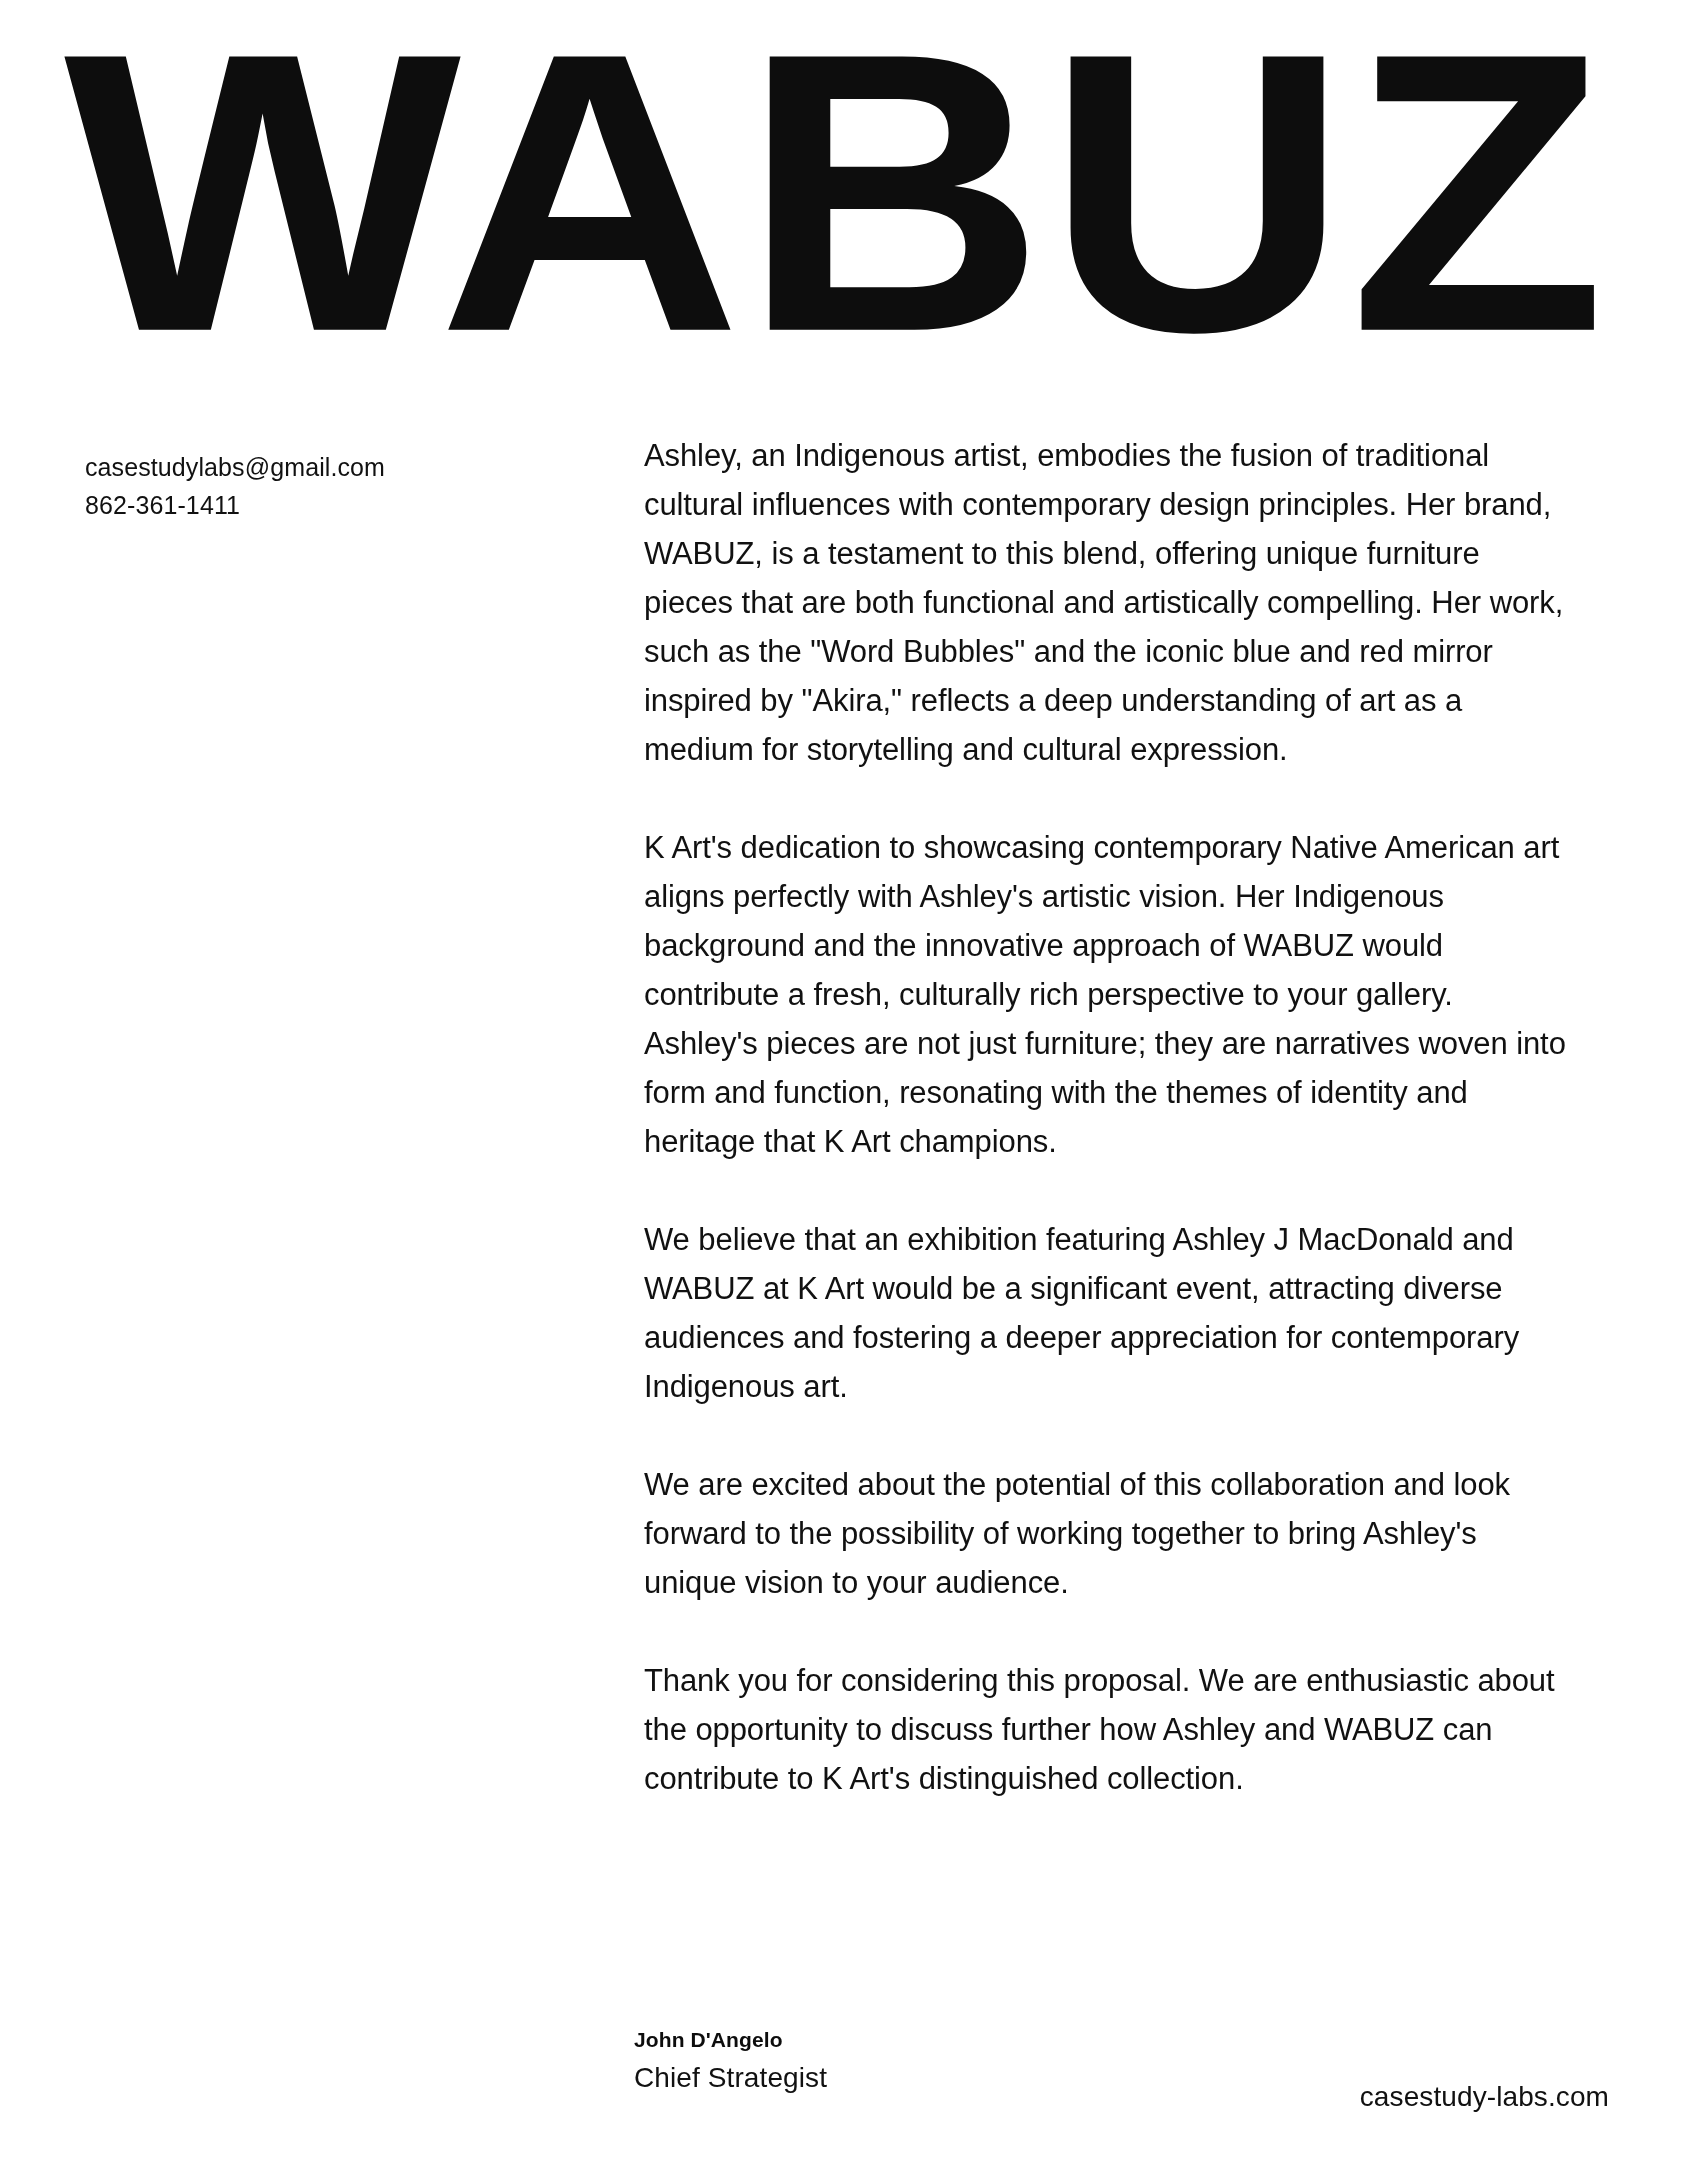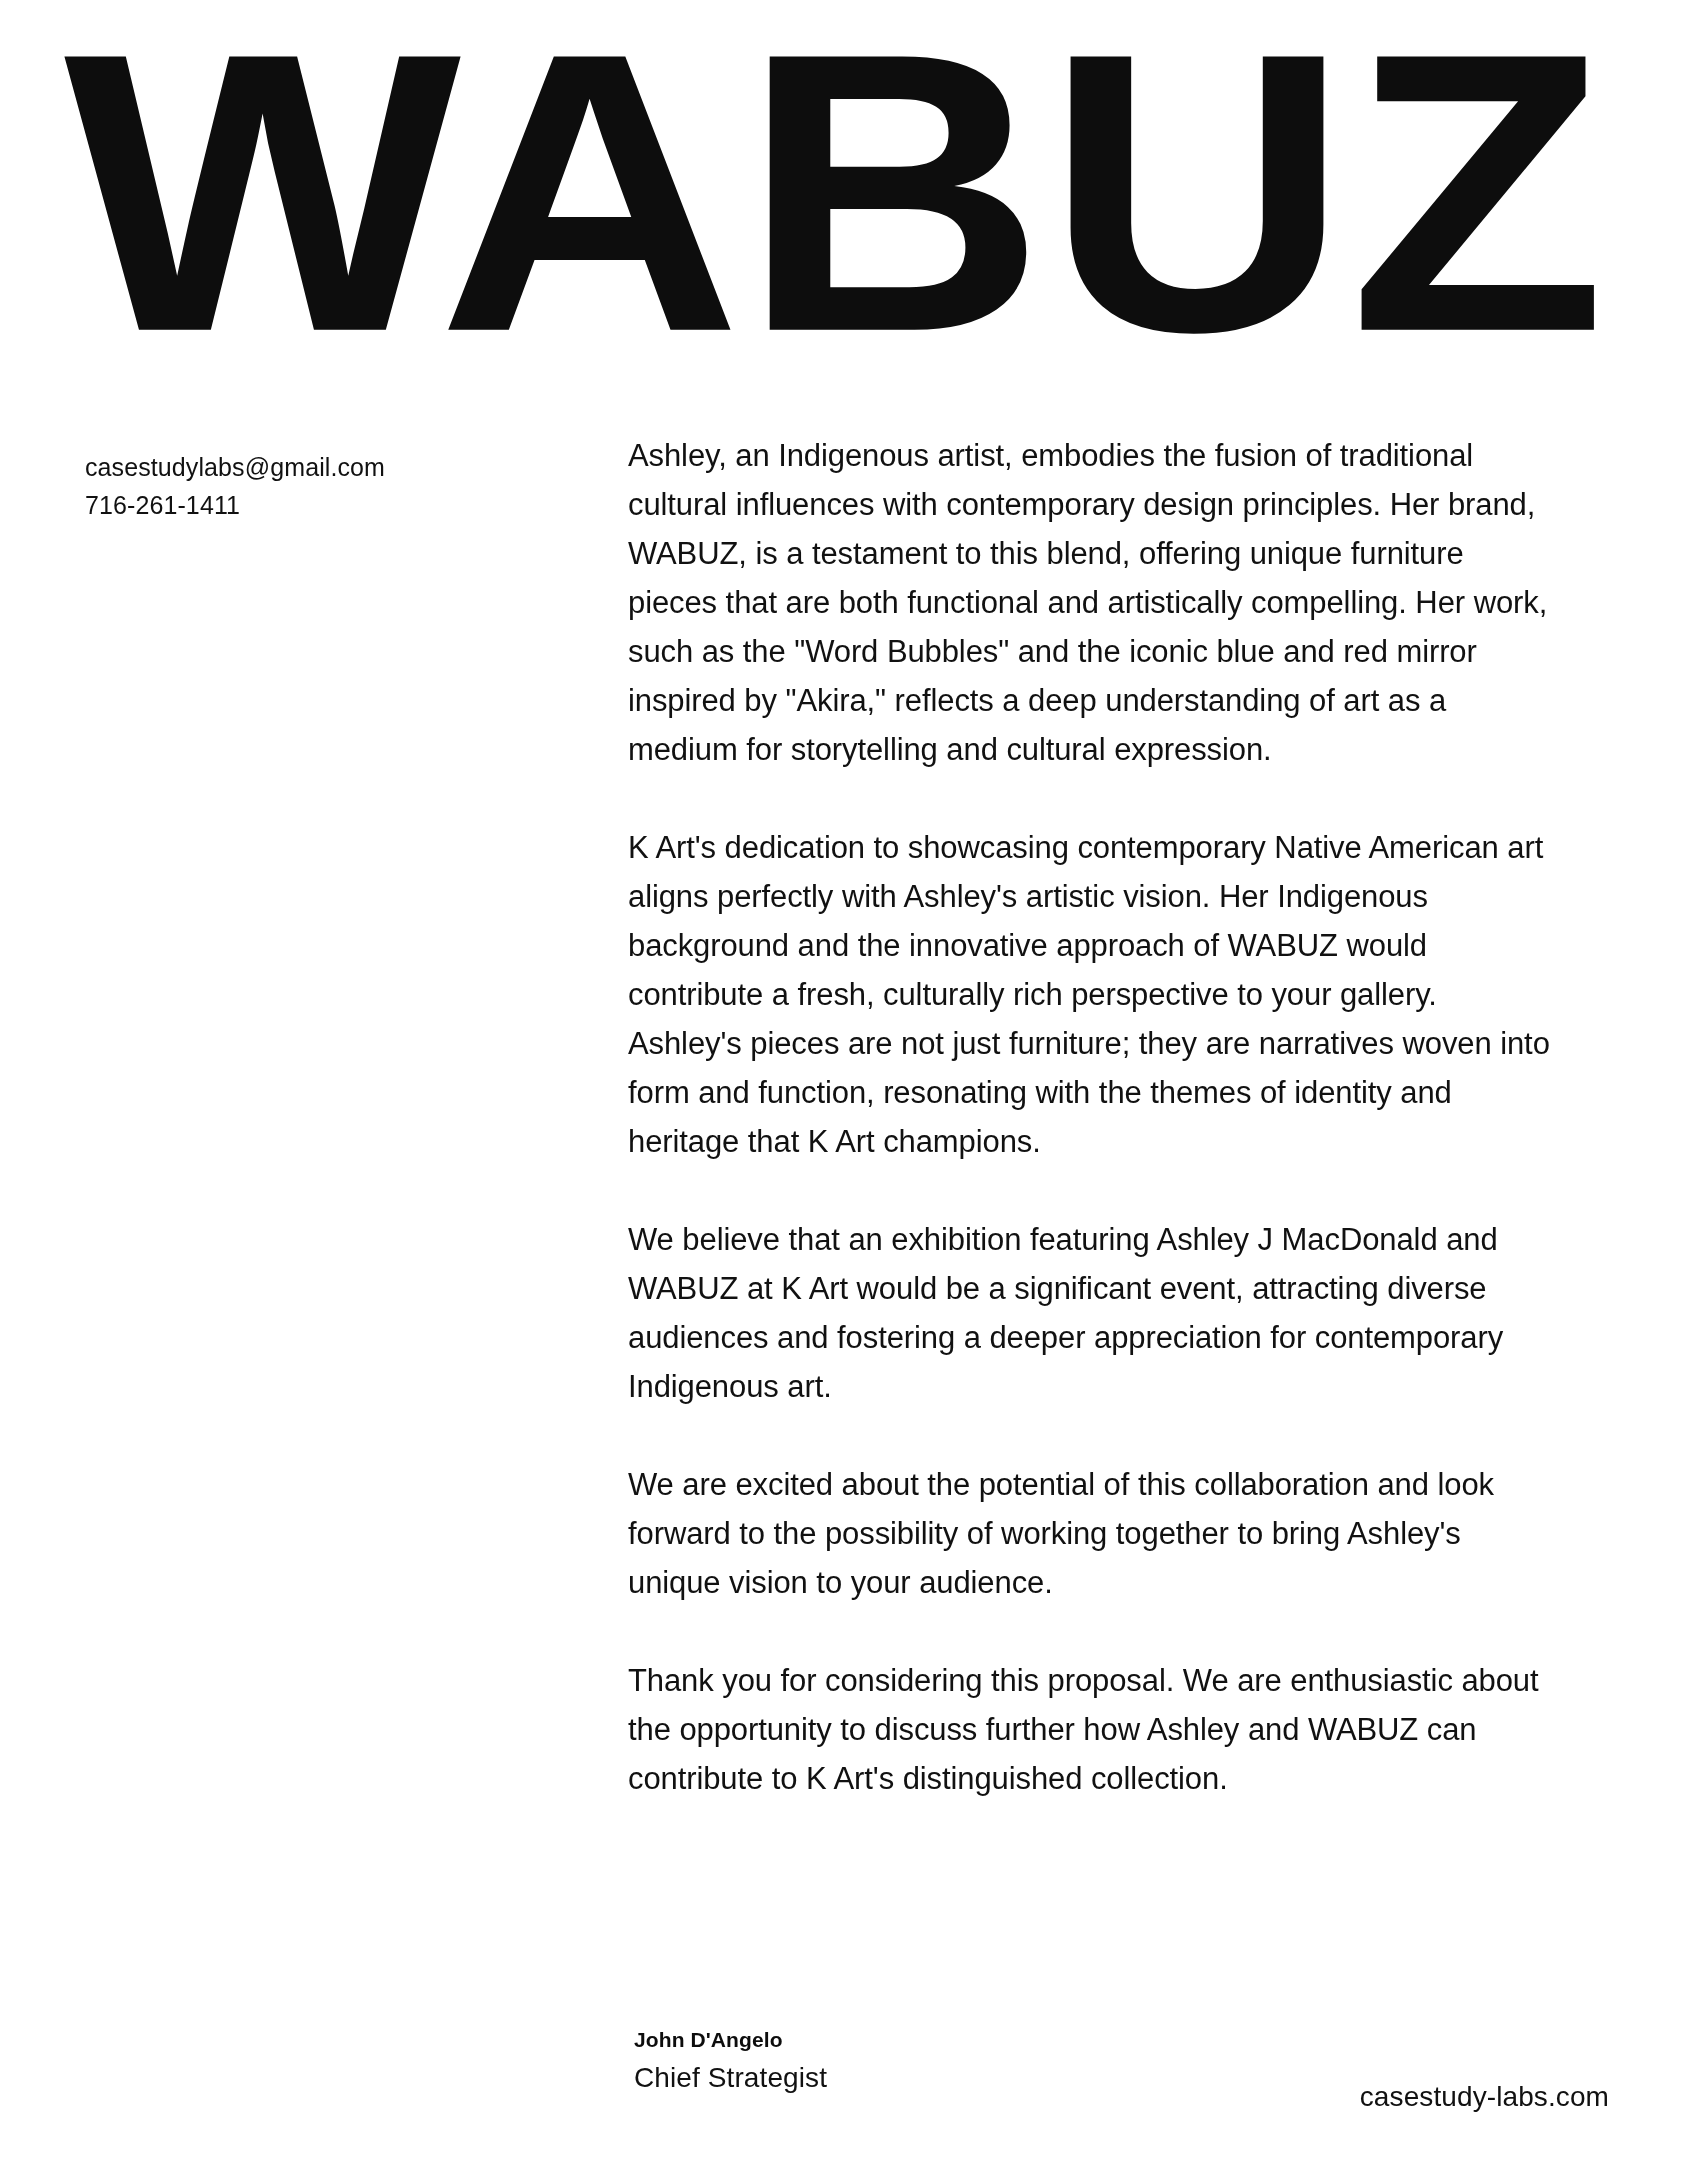--- a/index.html
+++ b/index.html
@@ -62,21 +62,21 @@
     font-size: 25px;
     line-height: 38px;
     font-weight: 400;
     letter-spacing: 0.1px;
     color: #111111;
     white-space: nowrap;
   }
 
   .letter-column {
     position: absolute;
-    left: 628px;
+    left: 644px;
     top: 61px;
     width: 926px;
   }
 
   .letter-paragraph {
     font-size: 31px;
     line-height: 49px;
     font-weight: 400;
     letter-spacing: -0.1px;
     color: #111111;
@@ -142,21 +142,21 @@
   <div class="masthead">
     <svg class="wordmark" viewBox="0 0 2330 500" preserveAspectRatio="none">
       <text x="0" y="468" font-size="600" textLength="2330" lengthAdjust="spacingAndGlyphs">WABUZ</text>
     </svg>
   </div>
 
   <div class="content">
 
     <div class="contact-block">
       <div class="contact-line">casestudylabs@gmail.com</div>
-      <div class="contact-line">716-261-1411</div>
+      <div class="contact-line">862-361-1411</div>
     </div>
 
     <div class="letter-column">
       <p class="letter-paragraph">Ashley, an Indigenous artist, embodies the fusion of traditional cultural influences with contemporary design principles. Her brand, WABUZ, is a testament to this blend, offering unique furniture pieces that are both functional and artistically compelling. Her work, such as the "Word Bubbles" and the iconic blue and red mirror inspired by "Akira," reflects a deep understanding of art as a medium for storytelling and cultural expression.</p>
       <p class="letter-paragraph">K Art's dedication to showcasing contemporary Native American art aligns perfectly with Ashley's artistic vision. Her Indigenous background and the innovative approach of WABUZ would contribute a fresh, culturally rich perspective to your gallery. Ashley's pieces are not just furniture; they are narratives woven into form and function, resonating with the themes of identity and heritage that K Art champions.</p>
       <p class="letter-paragraph">We believe that an exhibition featuring Ashley J MacDonald and WABUZ at K Art would be a significant event, attracting diverse audiences and fostering a deeper appreciation for contemporary Indigenous art.</p>
       <p class="letter-paragraph">We are excited about the potential of this collaboration and look forward to the possibility of working together to bring Ashley's unique vision to your audience.</p>
       <p class="letter-paragraph">Thank you for considering this proposal. We are enthusiastic about the opportunity to discuss further how Ashley and WABUZ can contribute to K Art's distinguished collection.</p>
     </div>
 

